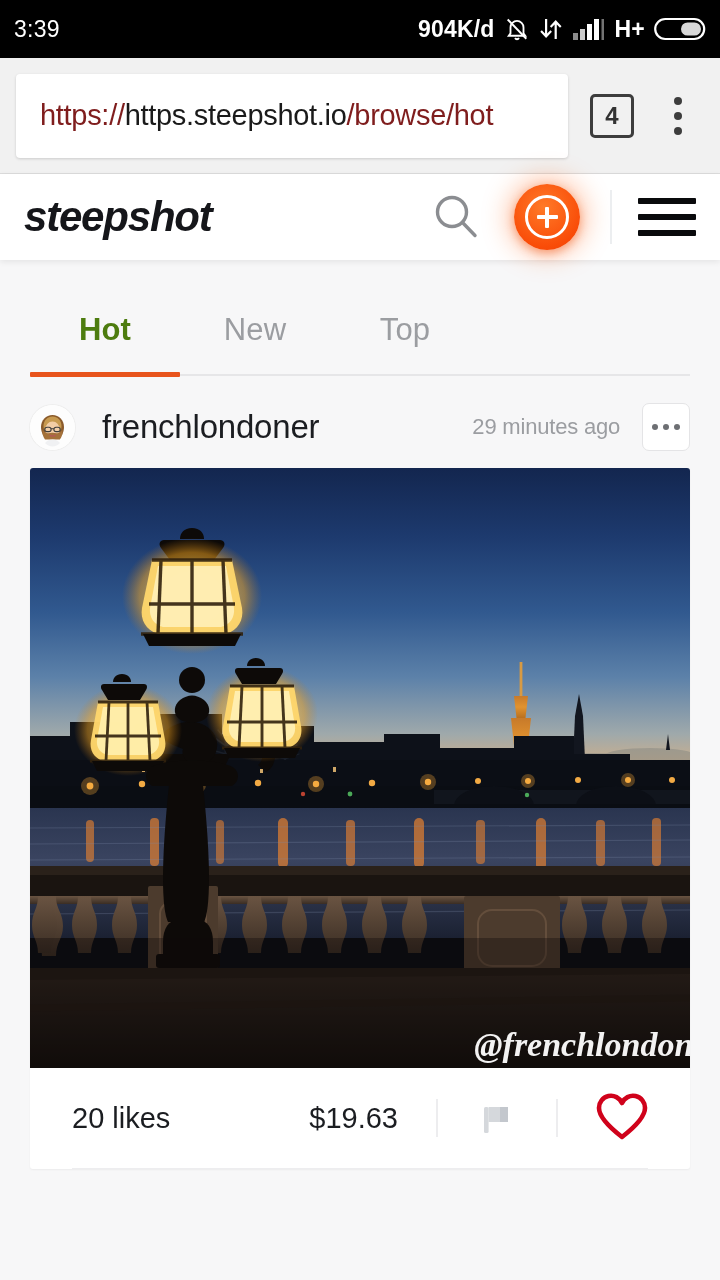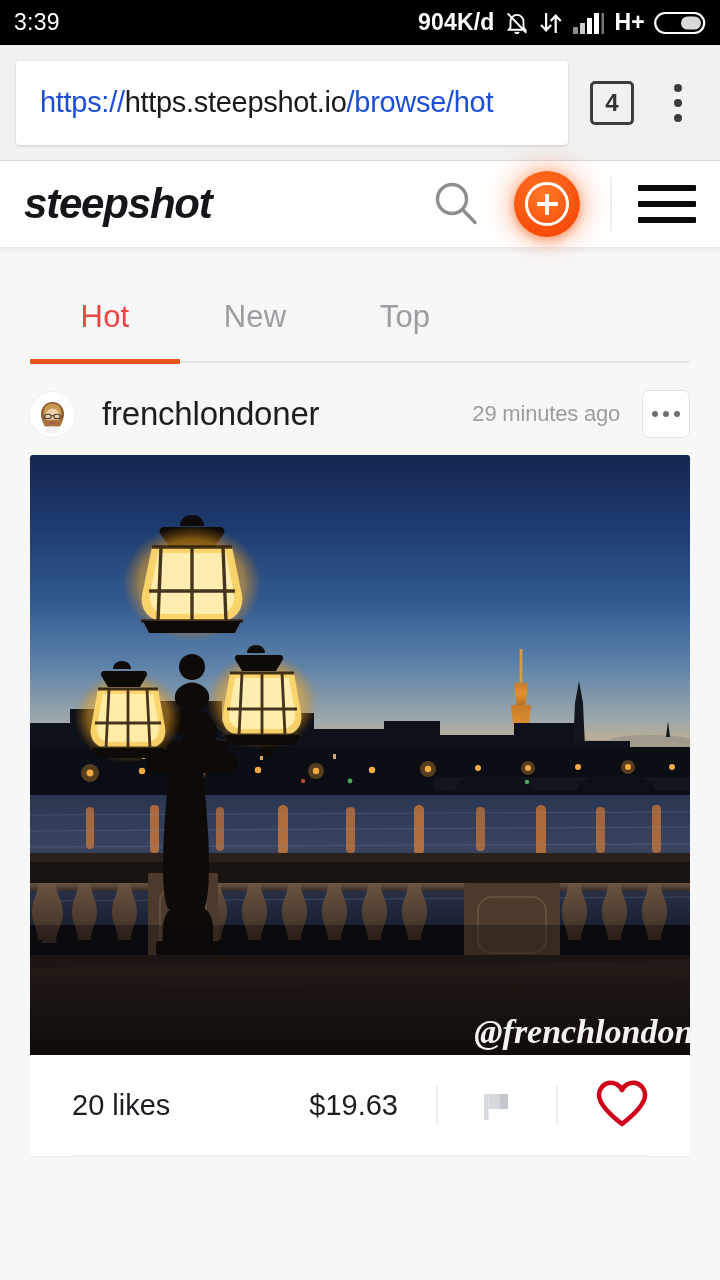--- a/index.html
+++ b/index.html
@@ -6,21 +6,21 @@
   html,body { width:720px; height:1280px; }
   body {
     font-family:"Liberation Sans", sans-serif;
     background:#f7f7f8;
     overflow:hidden;
     position:relative;
   }
 
   
   .status-bar{
-    height:45px; background:#000; color:#fff;
+    height:58px; background:#000; color:#fff;
     display:flex; align-items:center; padding:0 14px;
     font-size:23px; font-weight:400;
   }
   .status-time{ letter-spacing:0.3px; }
   .status-right{ margin-left:auto; display:flex; align-items:center; gap:9px; }
   .status-rate{ font-size:23px; font-weight:600; letter-spacing:0.2px;}
   .status-h{ font-size:23px; font-weight:600; letter-spacing:0.2px;}
   .ic{ display:flex; align-items:center; justify-content:center; }
 
   
@@ -31,21 +31,21 @@
   }
   .url-box{
     flex:1; height:84px; background:#fff; border-radius:4px;
     display:flex; align-items:center; padding:0 24px;
     box-shadow:0 1px 3px rgba(0,0,0,.16);
     overflow:hidden;
   }
   .url-text{
     font-size:29px; white-space:nowrap; letter-spacing:-0.3px;
   }
-  .url-scheme,.url-path{ color:#1d4ed8; }
+  .url-scheme,.url-path{ color:#7f1d1d; }
   .url-host{ color:#1a1a1a; }
   .tab-count{
     width:44px; height:44px; margin-left:22px;
     border:3px solid #3d3d3d; border-radius:5px;
     display:flex; align-items:center; justify-content:center;
     font-size:24px; font-weight:700; color:#333;
   }
   .kebab{
     width:52px; margin-left:18px;
     display:flex; flex-direction:column; align-items:center; gap:7px;
@@ -87,21 +87,21 @@
   .hamburger{ width:58px; display:flex; flex-direction:column; gap:10px; }
   .hamburger i{ display:block; height:6px; background:#090a0c; border-radius:1px; }
 
   
   .tabs-wrap{ background:#f7f7f8; padding-top:52px; }
   .tabs{ display:flex; padding:0 30px; position:relative; }
   .tab{
     font-size:31px; color:#9b9da1; padding:0 0 26px 0;
     width:150px; text-align:center; letter-spacing:0.2px;
   }
-  .tab.active{ color:#ef4444; font-weight:400; }
+  .tab.active{ color:#4d7c0f; font-weight:700; }
   .tabs-line{
     height:2px; background:#e6e6e8; margin:0 30px; position:relative;
   }
   .tabs-line::after{
     content:""; position:absolute; left:0; top:-2px;
     width:150px; height:5px; background:#e8541c; border-radius:1px;
   }
 
   
   .feed{ padding:0 30px; }

